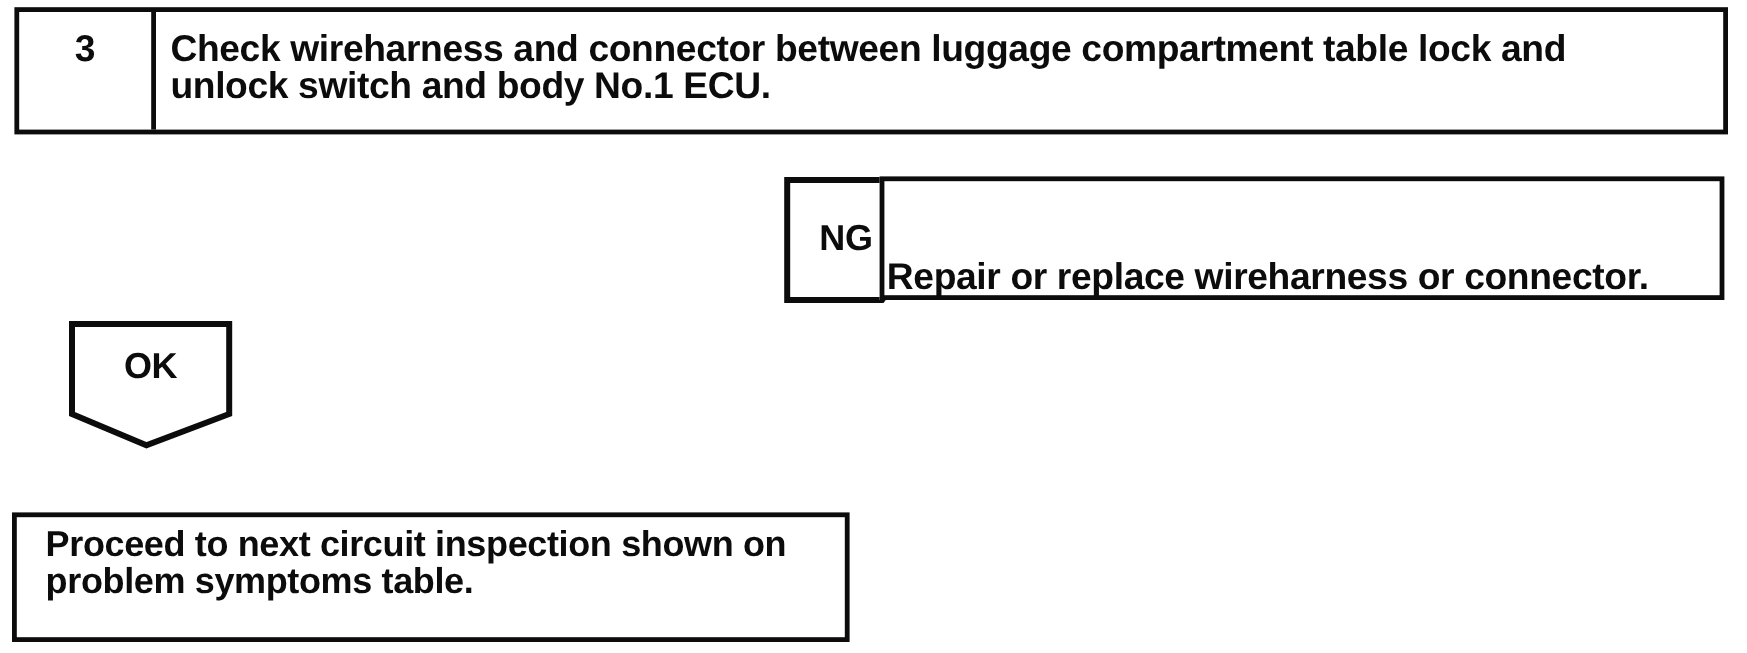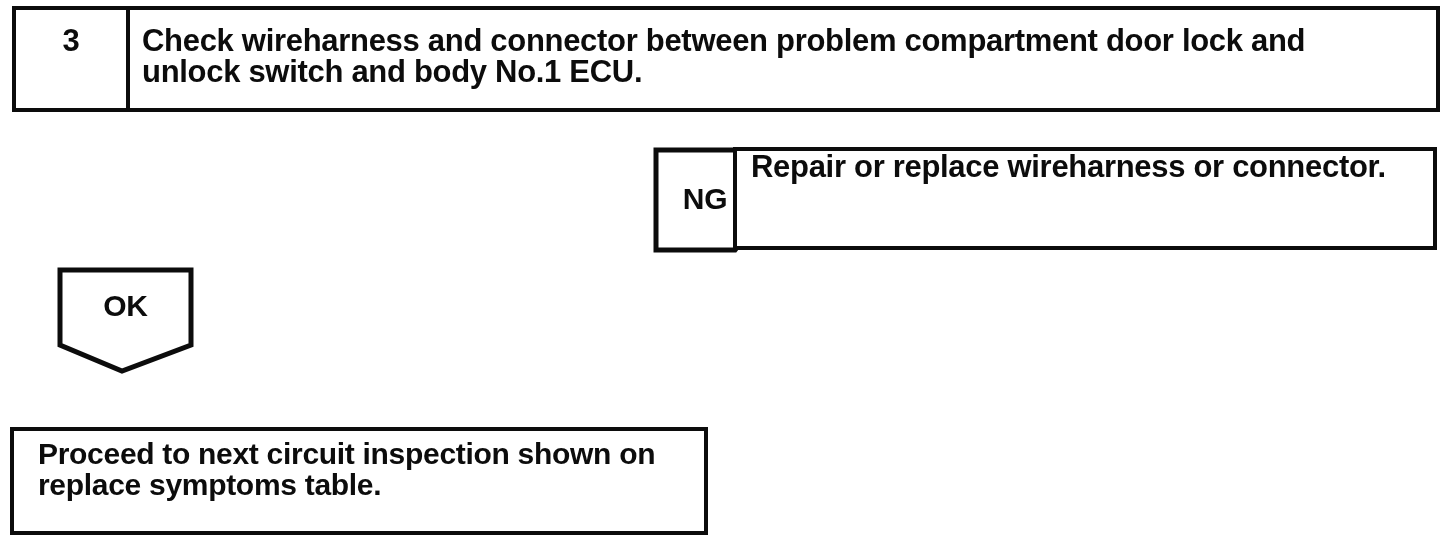--- a/index.html
+++ b/index.html
@@ -71,22 +71,22 @@
   .ng-tag .tag-label { left: 0; top: 0; width: 104px; height: 104px; }
   .ok-tag { left: 10px; top: 267px; }
   .ok-tag .tag-label { left: 0; top: 0; width: 137px; height: 78px; }
   
   .ng-box {
     position: absolute;
     left: 733px; top: 147px;
     width: 704px; height: 103px;
     border: 4px solid var(--ink);
     display: flex;
-    align-items: flex-start;
-    padding-left: 14px;
+    align-items: flex-end;
+    padding-left: 2px;
     padding-right: 8px;
     font-size: 31px;
     line-height: 31px;
     letter-spacing: -0.3px;
     background: var(--paper);
   }
   .ok-box {
     position: absolute;
     left: 10px; top: 427px;
     width: 698px; height: 108px;
@@ -99,21 +99,21 @@
     background: var(--paper);
   }
 </style>
 </head>
 <body>
 
 <div class="page">
 
   <div class="step-box">
     <div class="step-num">3</div>
-    <div class="step-text">Check wireharness and connector between problem compartment door lock and
+    <div class="step-text">Check wireharness and connector between luggage compartment table lock and
 unlock switch and body No.1 ECU.</div>
   </div>
 
   <div class="tag ng-tag">
     <svg width="124" height="106" viewBox="0 0 124 106">
       <polygon points="3,3 82,3 120,53 82,103 3,103"></polygon>
     </svg>
     <div class="tag-label">NG</div>
   </div>
 
@@ -122,15 +122,15 @@
   </div>
 
   <div class="tag ok-tag">
     <svg width="140" height="109" viewBox="0 0 140 109">
       <polygon points="3,3 134,3 134,78 65,104 3,78"></polygon>
     </svg>
     <div class="tag-label">OK</div>
   </div>
 
   <div class="ok-box">Proceed to next circuit inspection shown on
-replace symptoms table.</div>
+problem symptoms table.</div>
 
 </div>
 
 </body></html>

